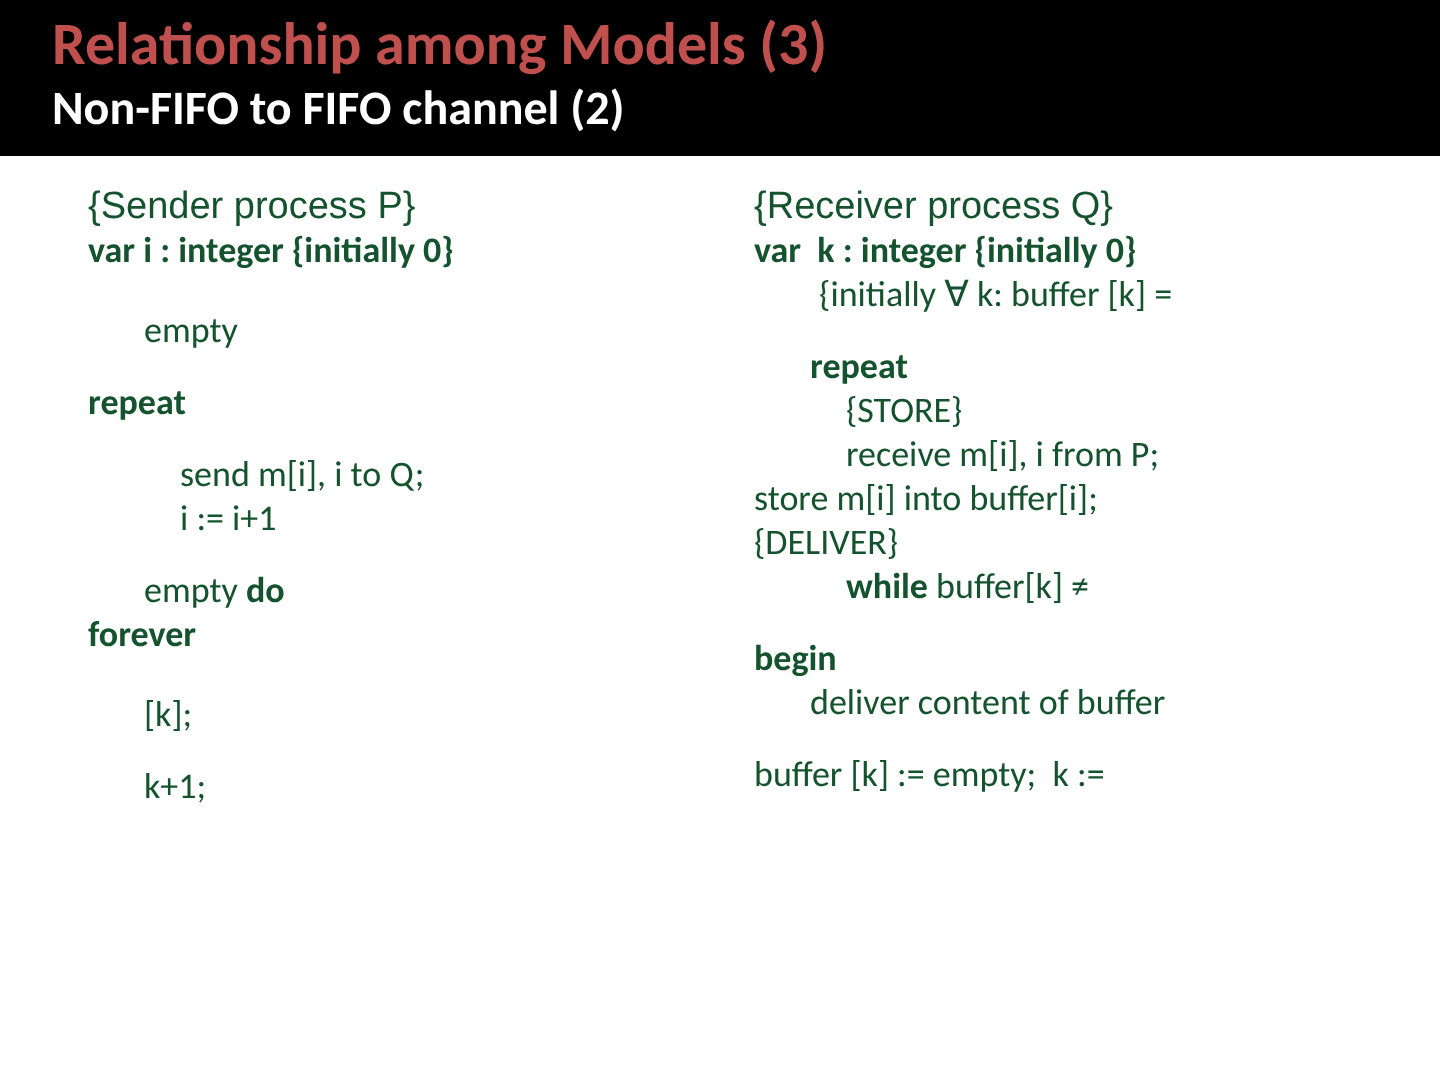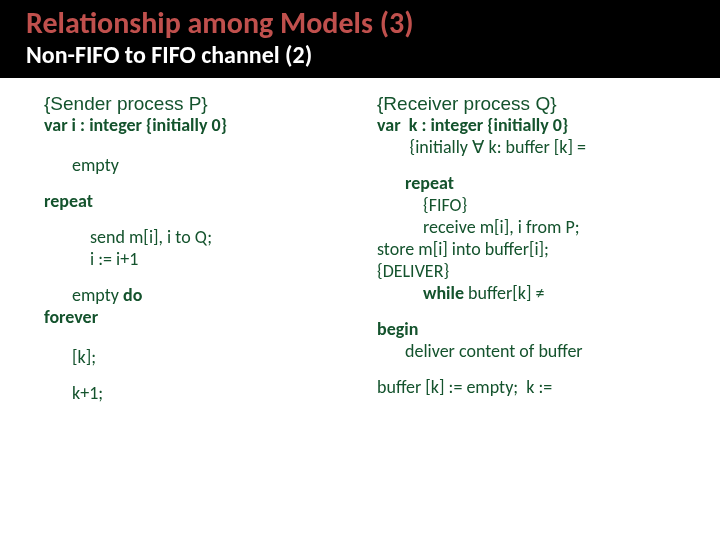--- a/index.html
+++ b/index.html
@@ -84,21 +84,21 @@
       <div class="block ind1 mt18">[k];</div>
       <div class="block ind1 mt14">k+1;</div>
     </div>
 
     <div class="col">
       <div class="hdr">{Receiver process Q}</div>
       <div class="block"><span class="bold">var  k : integer {initially 0}</span></div>
       <div class="block">        {initially ∀ k: buffer [k] =</div>
 
       <div class="block bold ind1 mt14">repeat</div>
-      <div class="block ind2">{FIFO}</div>
+      <div class="block ind2">{STORE}</div>
       <div class="block ind2">receive m[i], i from P;</div>
       <div class="block">store m[i] into buffer[i];</div>
       <div class="block">{DELIVER}</div>
       <div class="block ind2"><span class="bold">while</span><span> buffer[k] ≠</span></div>
 
       <div class="block bold mt14">begin</div>
       <div class="block ind1">deliver content of buffer</div>
 
       <div class="block mt14">buffer [k] := empty;  k :=</div>
     </div>

